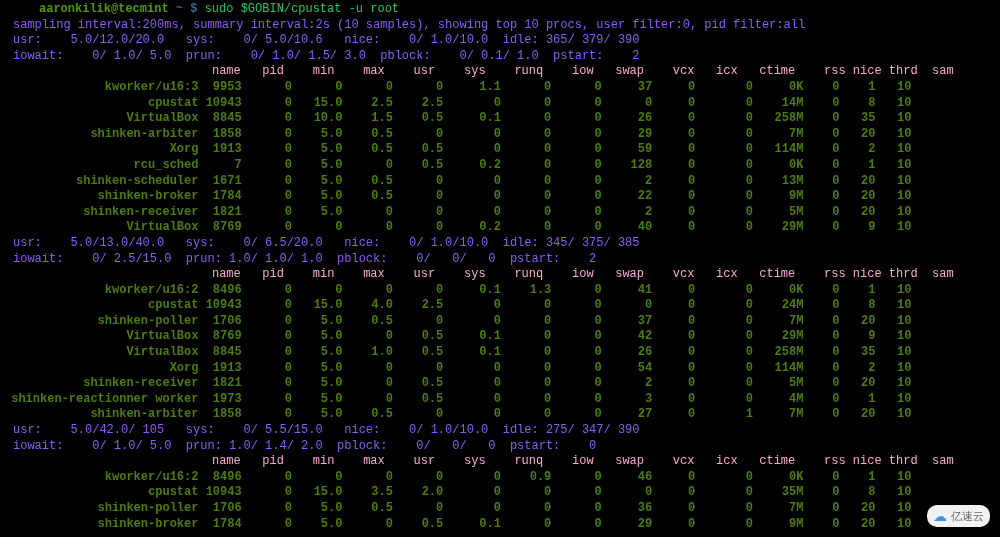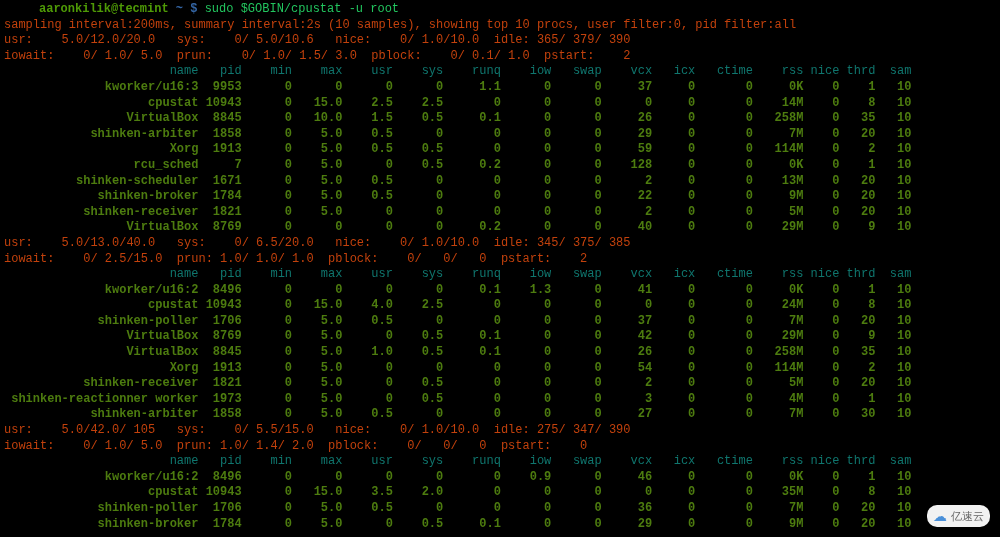--- a/index.html
+++ b/index.html
@@ -12,22 +12,22 @@
       width: 1000px;
       height: 537px;
       overflow: hidden;
       padding: 2px 4px;
       position: relative;
     }
     .prompt-line { white-space: pre; }
     .green { color: #4e9a06; font-weight: bold; margin-left: 35px; }
     .blue { color: #3465a4; font-weight: bold; }
     .white { color: #22c55e; }
-    .summary { white-space: pre; color: #c2410c; }
-    .header-row { white-space: pre; color: #0f766e; }
+    .summary { white-space: pre; color: #8b5cf6; margin-left: 9px; }
+    .header-row { white-space: pre; color: #f9a8d4; text-align: center; }
     .data-row { white-space: pre; color: #4d7c0f; font-weight: bold; }
     .watermark {
       position: absolute;
       bottom: 10px;
       right: 10px;
       background: rgba(255,255,255,0.95);
       color: #666;
       padding: 2px 6px;
       border-radius: 10px;
       font-family: Arial, sans-serif;
@@ -61,21 +61,21 @@
     <div class="summary">iowait:    0/ 2.5/15.0  prun: 1.0/ 1.0/ 1.0  pblock:    0/   0/   0  pstart:    2</div>
     <div class="header-row">                       name   pid    min    max    usr    sys    runq    iow   swap    vcx   icx   ctime    rss nice thrd  sam</div>
     <div class="data-row">              kworker/u16:2  8496      0      0      0      0     0.1    1.3      0     41     0       0     0K    0    1   10</div>
     <div class="data-row">                    cpustat 10943      0   15.0    4.0    2.5       0      0      0      0     0       0    24M    0    8   10</div>
     <div class="data-row">             shinken-poller  1706      0    5.0    0.5      0       0      0      0     37     0       0     7M    0   20   10</div>
     <div class="data-row">                 VirtualBox  8769      0    5.0      0    0.5     0.1      0      0     42     0       0    29M    0    9   10</div>
     <div class="data-row">                 VirtualBox  8845      0    5.0    1.0    0.5     0.1      0      0     26     0       0   258M    0   35   10</div>
     <div class="data-row">                       Xorg  1913      0    5.0      0      0       0      0      0     54     0       0   114M    0    2   10</div>
     <div class="data-row">           shinken-receiver  1821      0    5.0      0    0.5       0      0      0      2     0       0     5M    0   20   10</div>
     <div class="data-row"> shinken-reactionner worker  1973      0    5.0      0    0.5       0      0      0      3     0       0     4M    0    1   10</div>
-    <div class="data-row">            shinken-arbiter  1858      0    5.0    0.5      0       0      0      0     27     0       0     7M    0   30   10</div>
+    <div class="data-row">            shinken-arbiter  1858      0    5.0    0.5      0       0      0      0     27     0       1     7M    0   20   10</div>
     <div class="summary">usr:    5.0/42.0/ 105   sys:    0/ 5.5/15.0   nice:    0/ 1.0/10.0  idle: 275/ 347/ 390</div>
     <div class="summary">iowait:    0/ 1.0/ 5.0  prun: 1.0/ 1.4/ 2.0  pblock:    0/   0/   0  pstart:    0</div>
     <div class="header-row">                       name   pid    min    max    usr    sys    runq    iow   swap    vcx   icx   ctime    rss nice thrd  sam</div>
     <div class="data-row">              kworker/u16:2  8496      0      0      0      0       0    0.9      0     46     0       0     0K    0    1   10</div>
     <div class="data-row">                    cpustat 10943      0   15.0    3.5    2.0       0      0      0      0     0       0    35M    0    8   10</div>
     <div class="data-row">             shinken-poller  1706      0    5.0    0.5      0       0      0      0     36     0       0     7M    0   20   10</div>
     <div class="data-row">             shinken-broker  1784      0    5.0      0    0.5     0.1      0      0     29     0       0     9M    0   20   10</div>
   </div>
 
 <div class="watermark">

